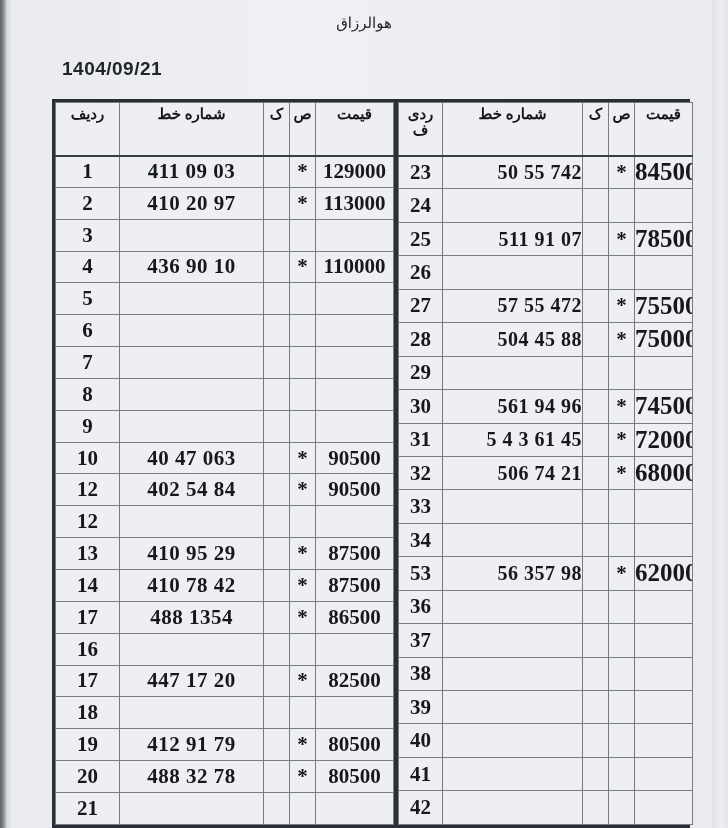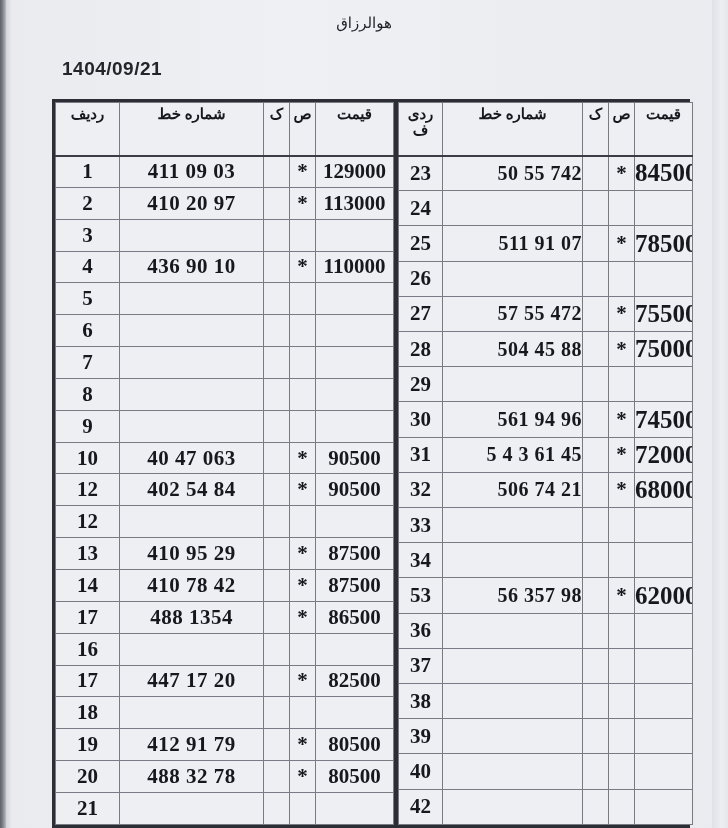--- a/index.html
+++ b/index.html
@@ -487,20 +487,27 @@
             <td class="price"></td>
           </tr>
           <tr>
             <td class="idx">40</td>
             <td class="line"></td>
             <td class="kk"></td>
             <td class="ss"></td>
             <td class="price"></td>
           </tr>
           <tr>
+            <td class="idx">41</td>
+            <td class="line"></td>
+            <td class="kk"></td>
+            <td class="ss"></td>
+            <td class="price"></td>
+          </tr>
+          <tr>
             <td class="idx">42</td>
             <td class="line"></td>
             <td class="kk"></td>
             <td class="ss"></td>
             <td class="price"></td>
           </tr>
         </tbody>
     </table>
 
   </div>

